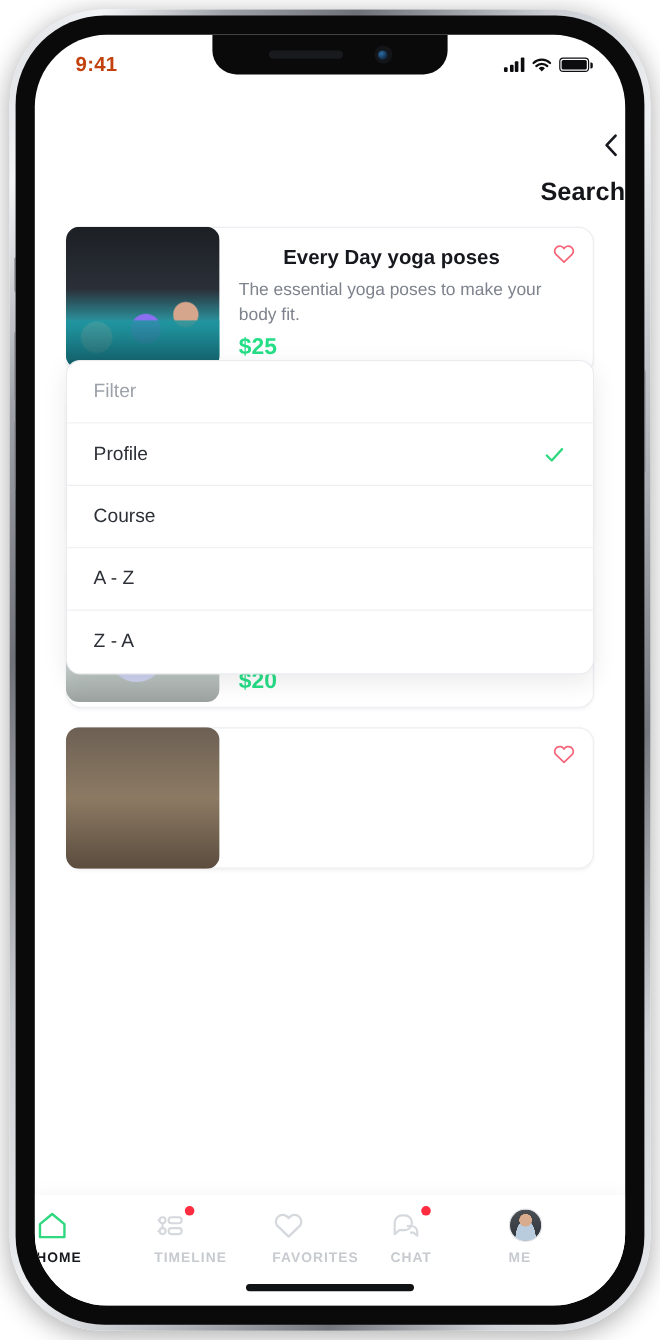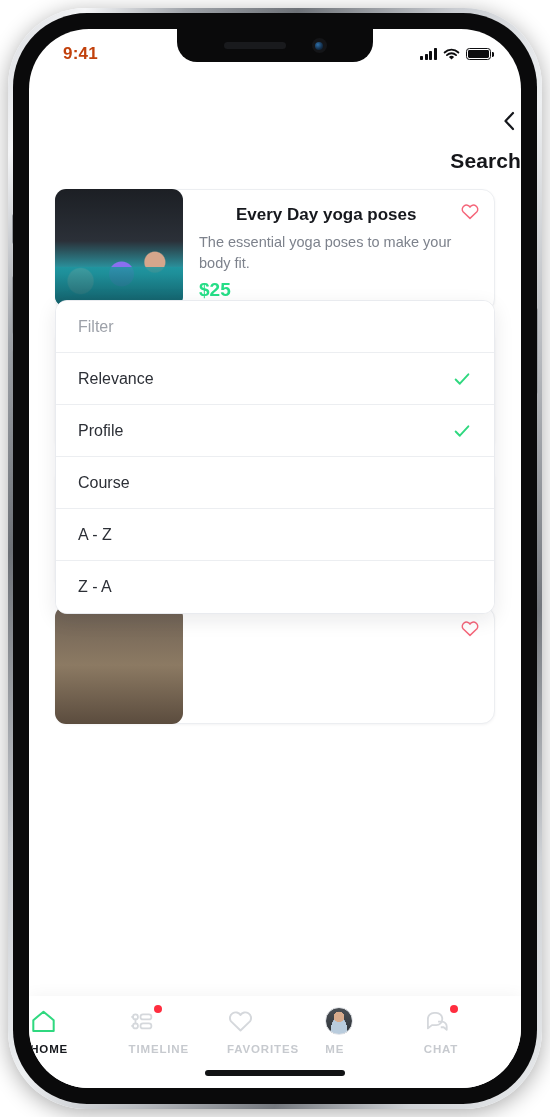--- a/index.html
+++ b/index.html
@@ -369,26 +369,20 @@
                 </div>
               </div>
 
             </div>
 
             <div class="dropdown">
               <div class="dd-item is-header">
                 <span>Filter</span>
               </div>
 
-              <div class="dd-item">
-                <span>Relevance</span>
-                <svg class="dd-check" viewBox="0 0 22 22">
-                  <path d="M4 11.6 8.6 16.2 18 5.8" stroke="#2fd87f" stroke-width="2.1" fill="none" stroke-linecap="round" stroke-linejoin="round"></path>
-                </svg>
-              </div>
 
               <div class="dd-item">
                 <span>Profile</span>
                 <svg class="dd-check" viewBox="0 0 22 22">
                   <path d="M4 11.6 8.6 16.2 18 5.8" stroke="#2fd87f" stroke-width="2.1" fill="none" stroke-linecap="round" stroke-linejoin="round"></path>
                 </svg>
               </div>
 
               <div class="dd-item">
                 <span>Course</span>
@@ -434,34 +428,34 @@
               <div class="tab-ico">
                 <svg width="27" height="24" viewBox="0 0 28 25">
                   <path d="M14 22.4 3.9 12.6a5.9 5.9 0 1 1 10.1-6.3 5.9 5.9 0 1 1 10.1 6.3Z" stroke="#d5d8dc" stroke-width="2" fill="none" stroke-linejoin="round"></path>
                 </svg>
               </div>
               <div class="tab-label">FAVORITES</div>
             </div>
 
             <div class="tab">
               <div class="tab-ico">
-                <div class="avatar"></div>
-              </div>
-              <div class="tab-label">ME</div>
-            </div>
-
-            <div class="tab">
-              <div class="tab-ico">
                 <svg width="27" height="24" viewBox="0 0 28 25">
                   <path d="M4 10.4a6.4 6.4 0 0 1 6.4-6.4h2.2a6.4 6.4 0 1 1 0 12.8h-4.4L4 20.2Z" stroke="#d5d8dc" stroke-width="1.9" fill="none" stroke-linejoin="round"></path>
                   <path d="M14.6 13.2h4a5 5 0 0 1 5 5v3.4l-3.2-2.6h-3" stroke="#d5d8dc" stroke-width="1.9" fill="none" stroke-linejoin="round"></path>
                 </svg>
                 <span class="badge"></span>
               </div>
               <div class="tab-label">CHAT</div>
+            </div>
+
+            <div class="tab">
+              <div class="tab-ico">
+                <div class="avatar"></div>
+              </div>
+              <div class="tab-label">ME</div>
             </div>
 
           </div>
         </div>
 
         <div class="home-indicator"></div>
       </div>
     </div>
   </div>
 </div>

